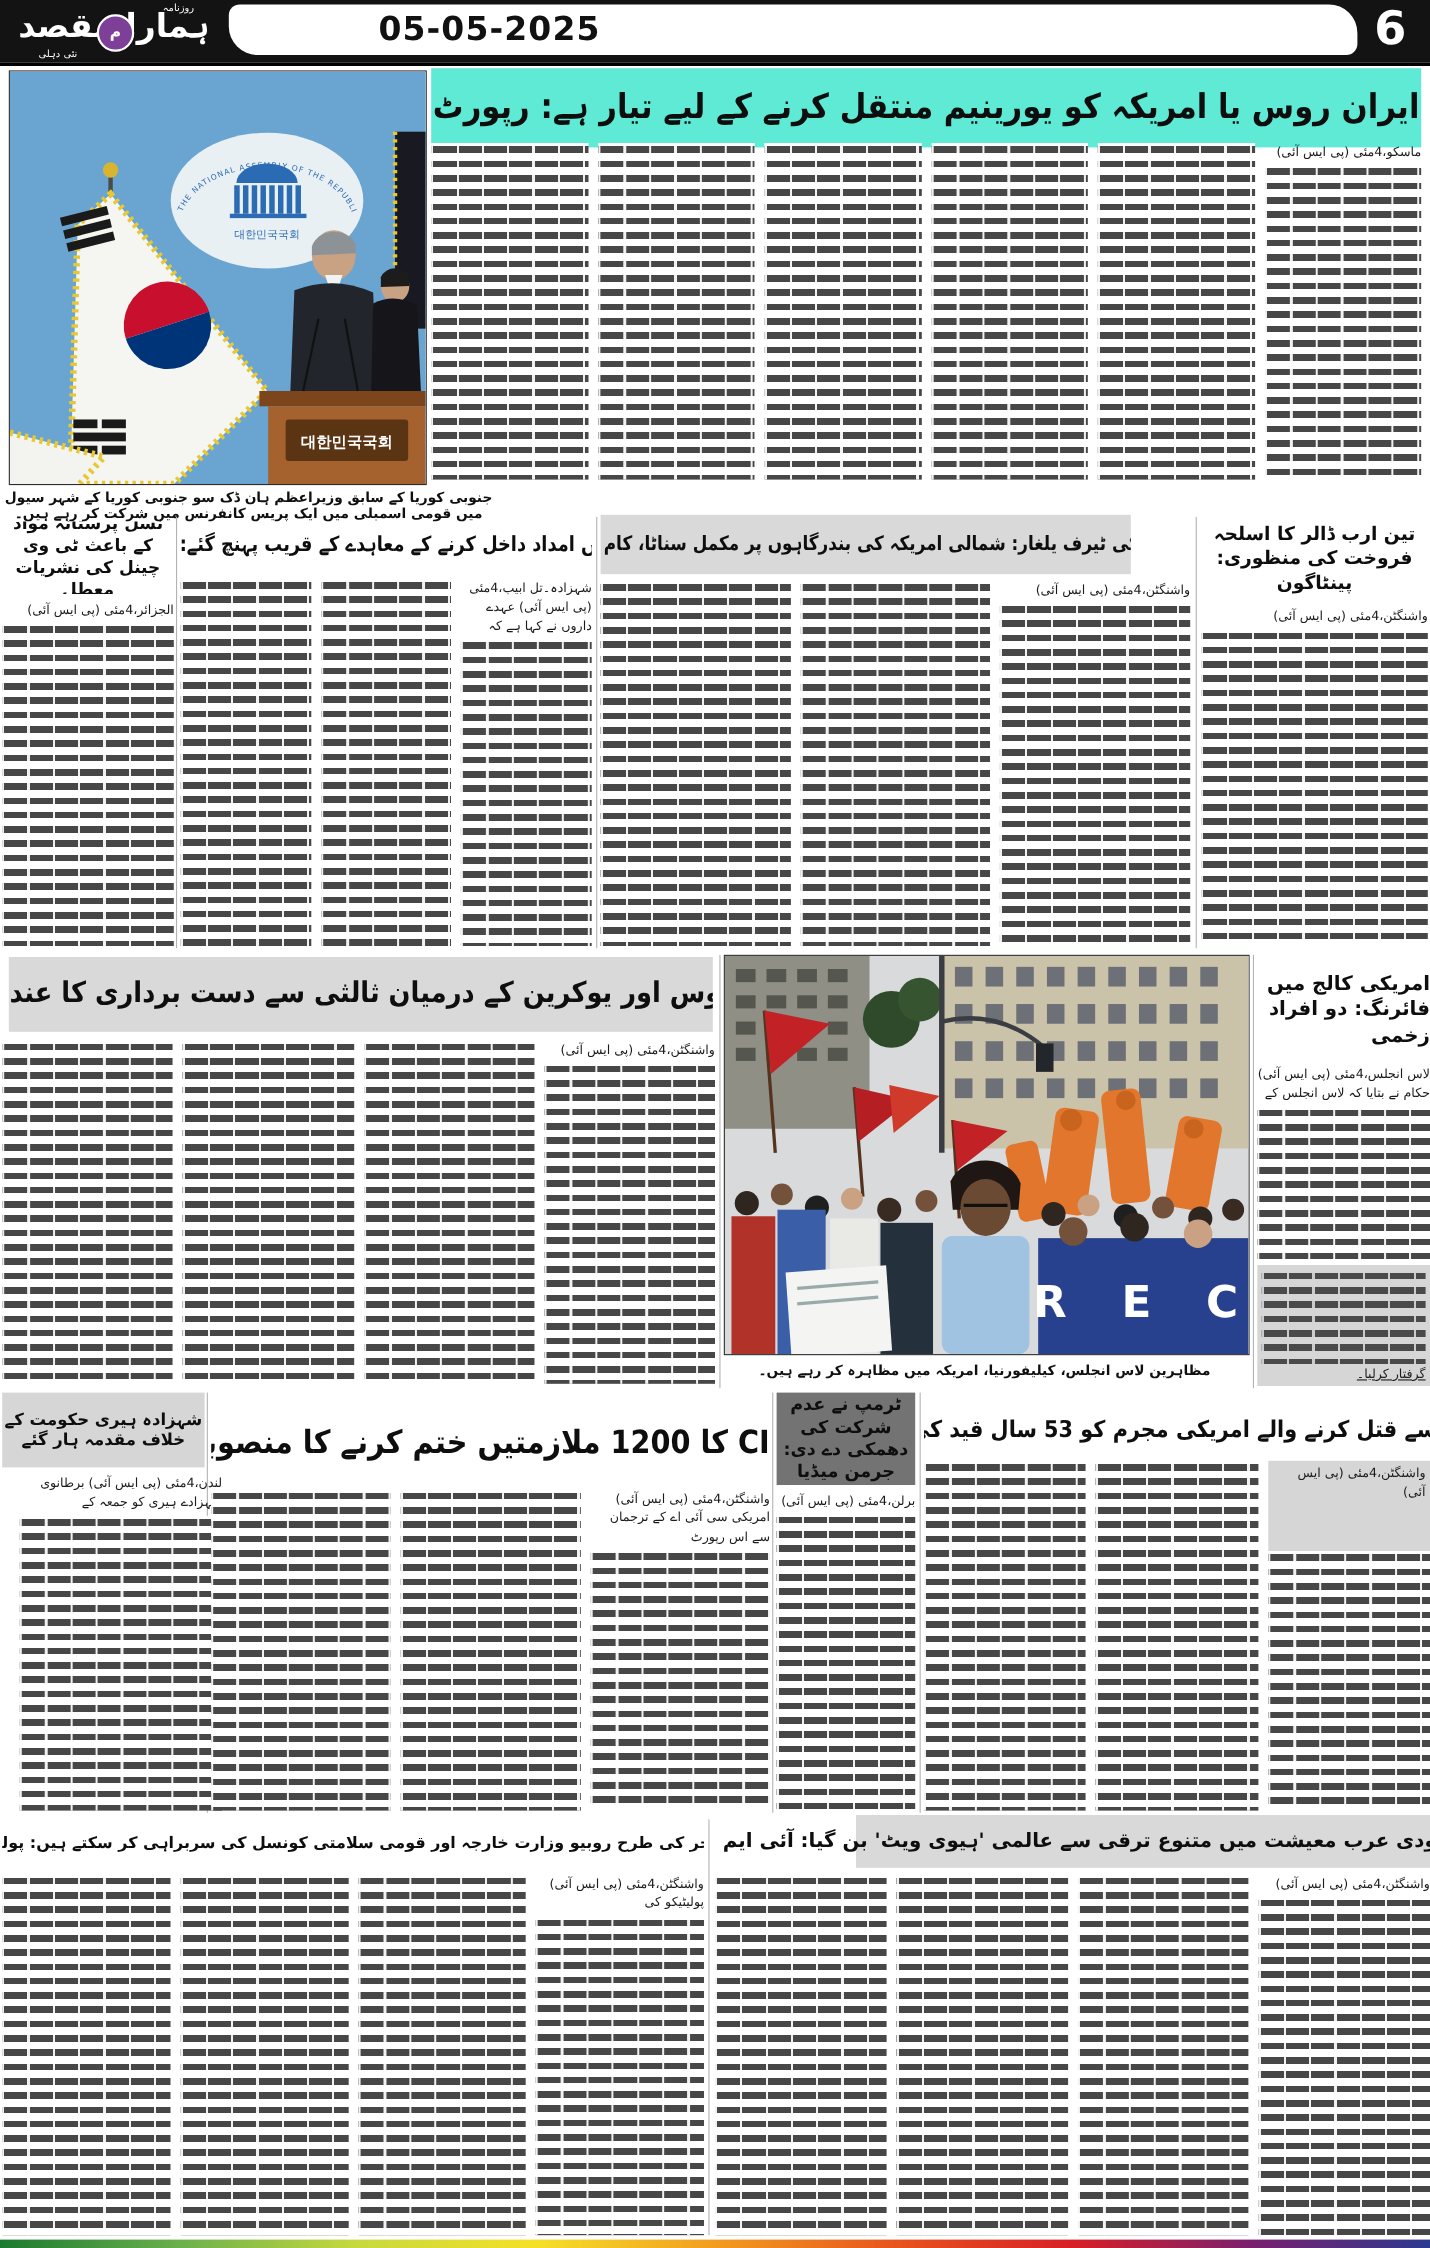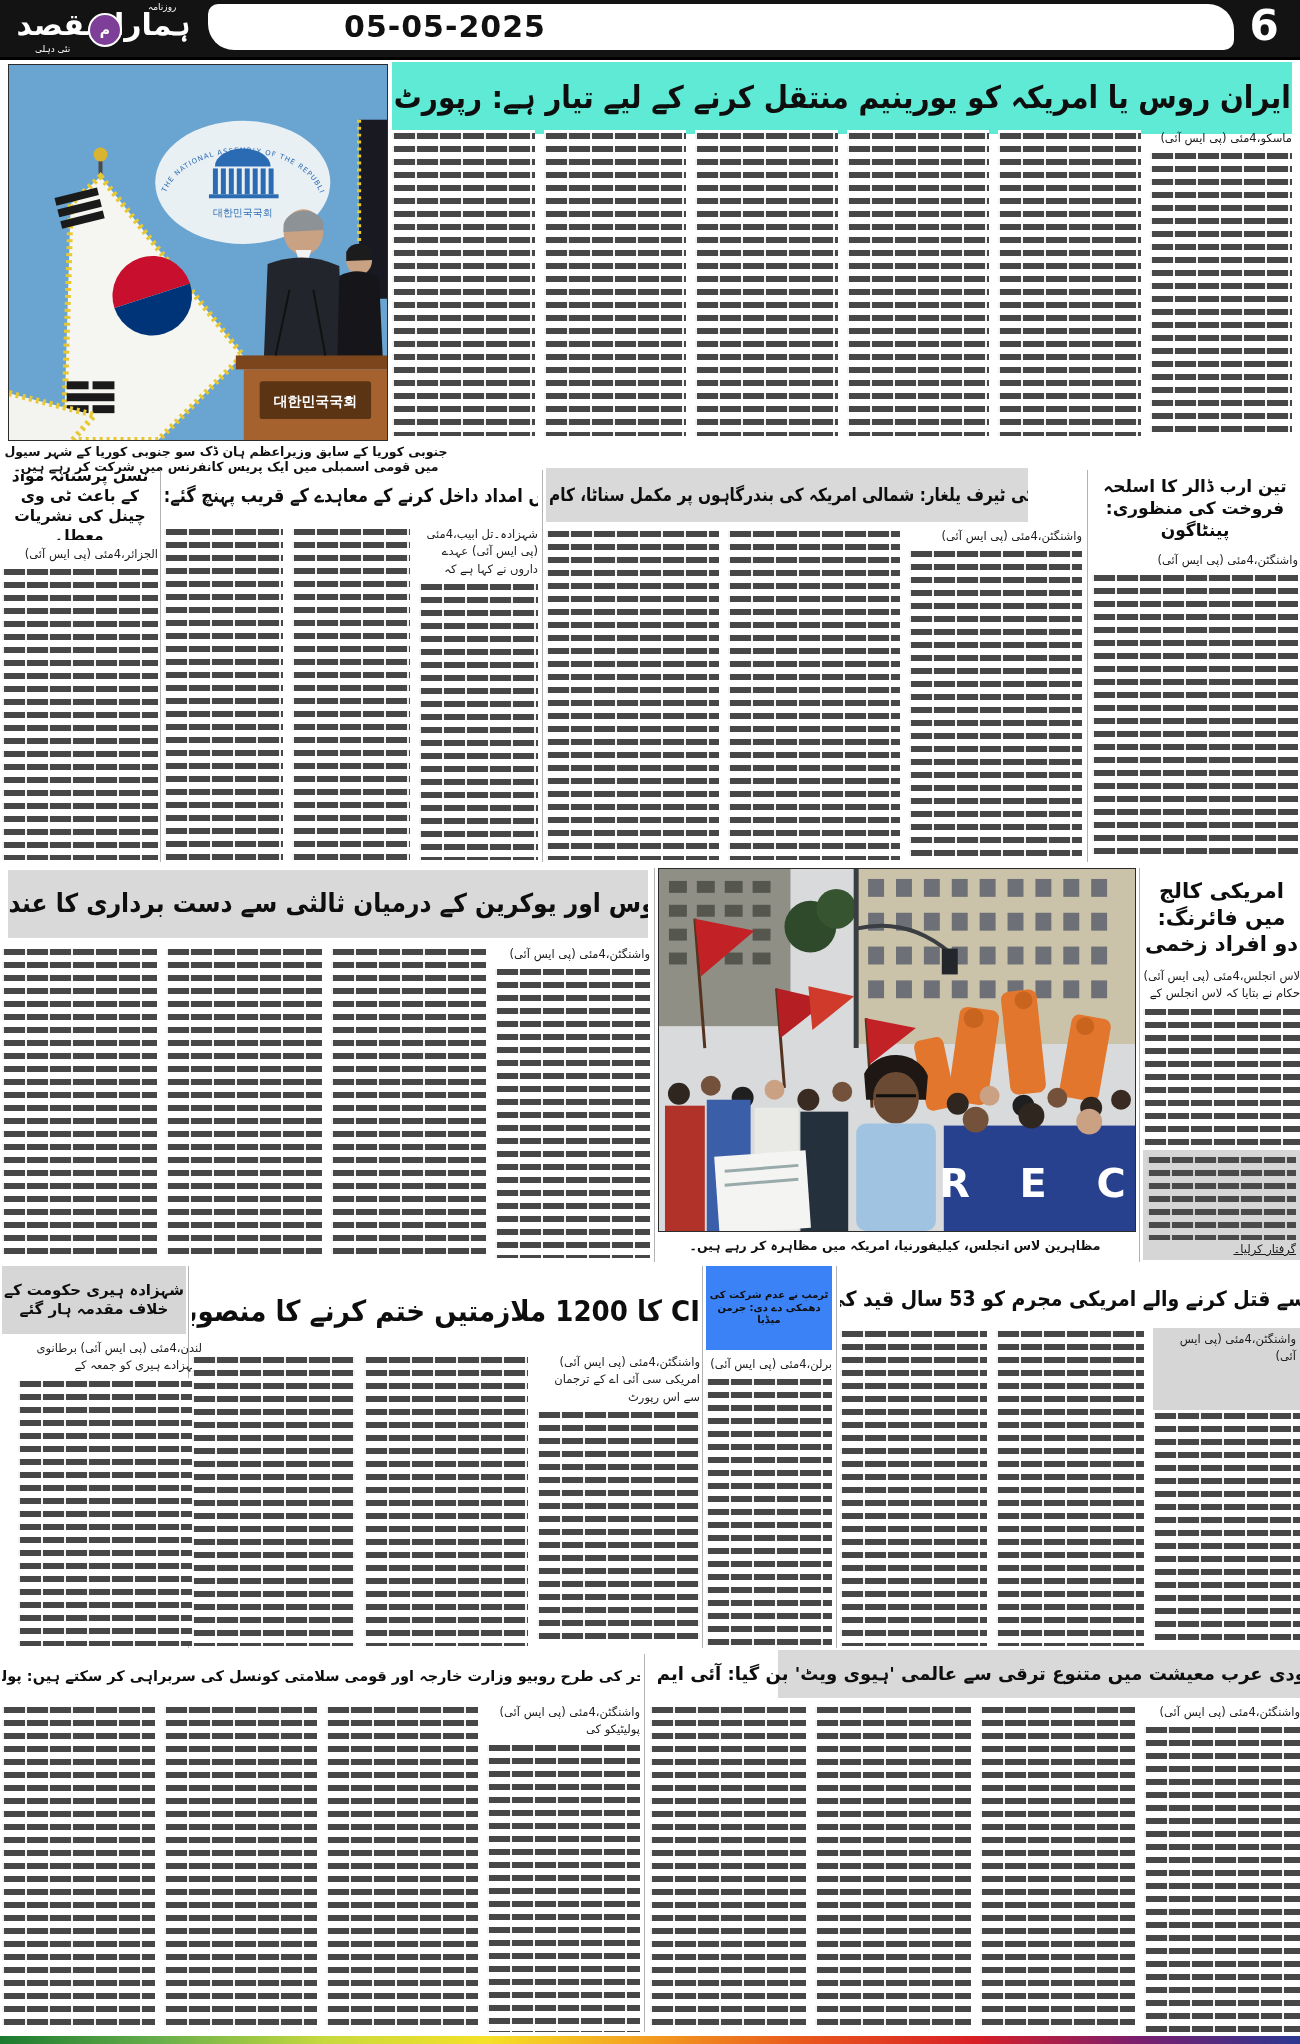--- a/index.html
+++ b/index.html
@@ -359,21 +359,21 @@
 
       <rect x="286" y="258" width="192" height="106" fill="#27418f"></rect>
       <circle cx="318" cy="252" r="13" fill="#74513a"></circle>
         <circle cx="374" cy="248" r="13" fill="#2f2620"></circle>
         <circle cx="432" cy="254" r="13" fill="#caa183"></circle>
       <text x="384" y="330" font-size="40" font-weight="bold" fill="#ffffff" text-anchor="middle" letter-spacing="18">R E C</text>
     </svg>
   </div>
   <div class="caption" style="left:650px;top:1238px;width:490px;">مظاہرین لاس انجلس، کیلیفورنیا، امریکہ میں مظاہرہ کر رہے ہیں۔</div>
 
-  <div class="hl wrap" style="left:1143px;top:874px;width:157px;height:88px;font-size:21px;">امریکی کالج میں فائرنگ: دو افراد زخمی</div>
+  <div class="hl wrap" style="left:1143px;top:874px;width:157px;height:88px;font-size:18px;text-align:right;">امریکی کالج میں فائرنگ: دو افراد زخمی</div>
   <div class="cols" style="left:1143px;top:968px;width:157px;height:178px;">
     <div class="col">
       <p class="lede">لاس انجلس،4مئی (پی ایس آئی) حکام نے بتایا کہ لاس انجلس کے</p>
       <div class="fill greek"></div>
     </div>
   </div>
   <div class="endbox" style="left:1143px;top:1150px;width:157px;height:110px;background:#d6d6d6;">
     <div class="fill greek-gray"></div>
     <p class="endline">گرفتار کرلیا۔</p>
   </div>
@@ -399,21 +399,21 @@
       <div class="fill greek"></div>
     </div>
     <div class="col">
         <div class="fill greek"></div>
       </div>
     <div class="col">
         <div class="fill greek"></div>
       </div>
   </div>
 
-  <div class="hl wrap" style="left:706px;top:1266px;width:126px;height:84px;background:#3b82f6;font-size:10px;">ٹرمپ نے عدم شرکت کی دھمکی دے دی: جرمن میڈیا</div>
+  <div class="hl wrap" style="left:706px;top:1266px;width:126px;height:84px;background:#737373;font-size:16px;">ٹرمپ نے عدم شرکت کی دھمکی دے دی: جرمن میڈیا</div>
   <div class="cols" style="left:706px;top:1356px;width:126px;height:290px;">
     <div class="col">
       <p class="lede">برلن،4مئی (پی ایس آئی)</p>
       <div class="fill greek"></div>
     </div>
   </div>
 
   <div class="hl" style="left:840px;top:1276px;width:460px;height:46px;font-size:21px;">
     <span class="sq90">چاقو سے قتل کرنے والے امریکی مجرم کو 53 سال قید کی سزا</span>
   </div>

